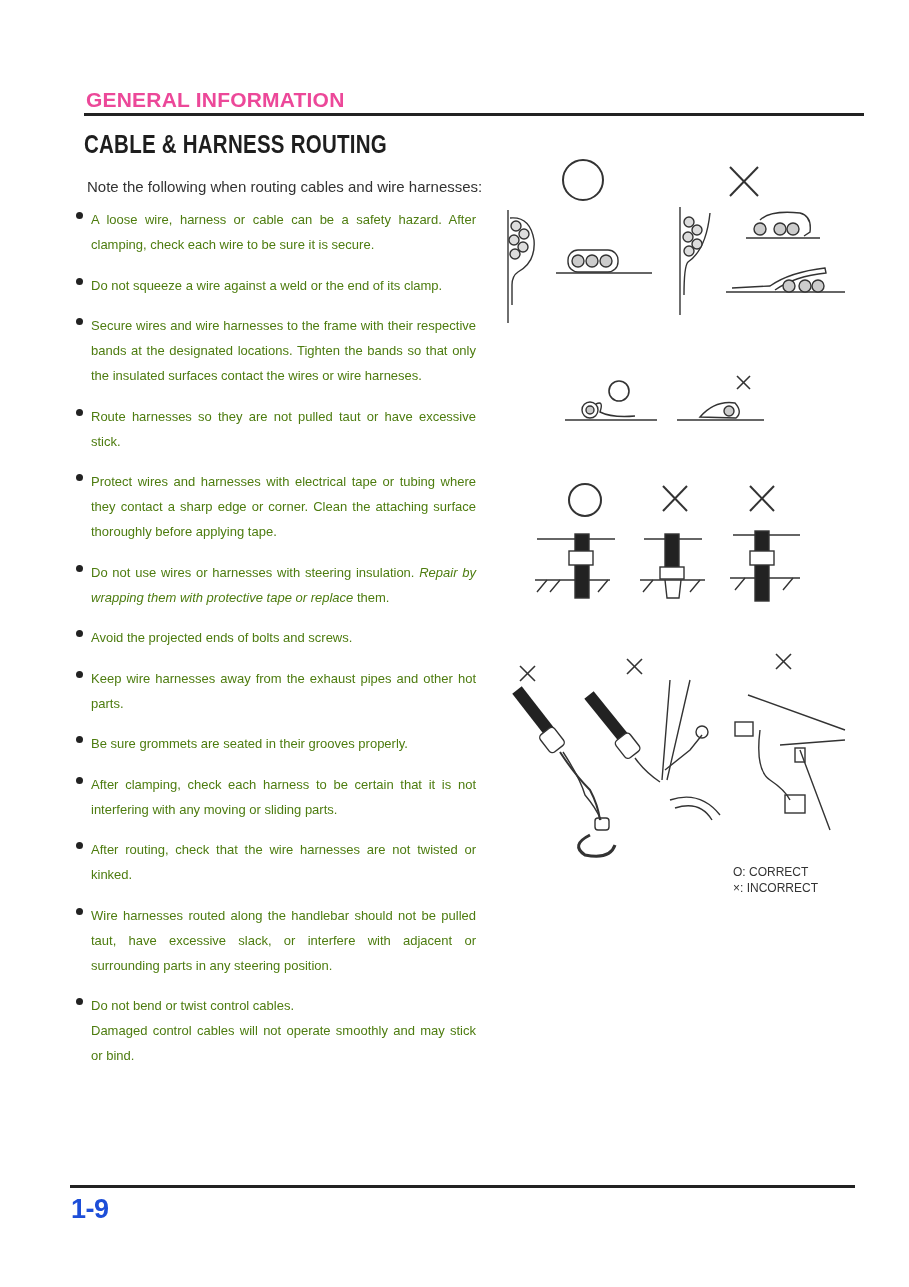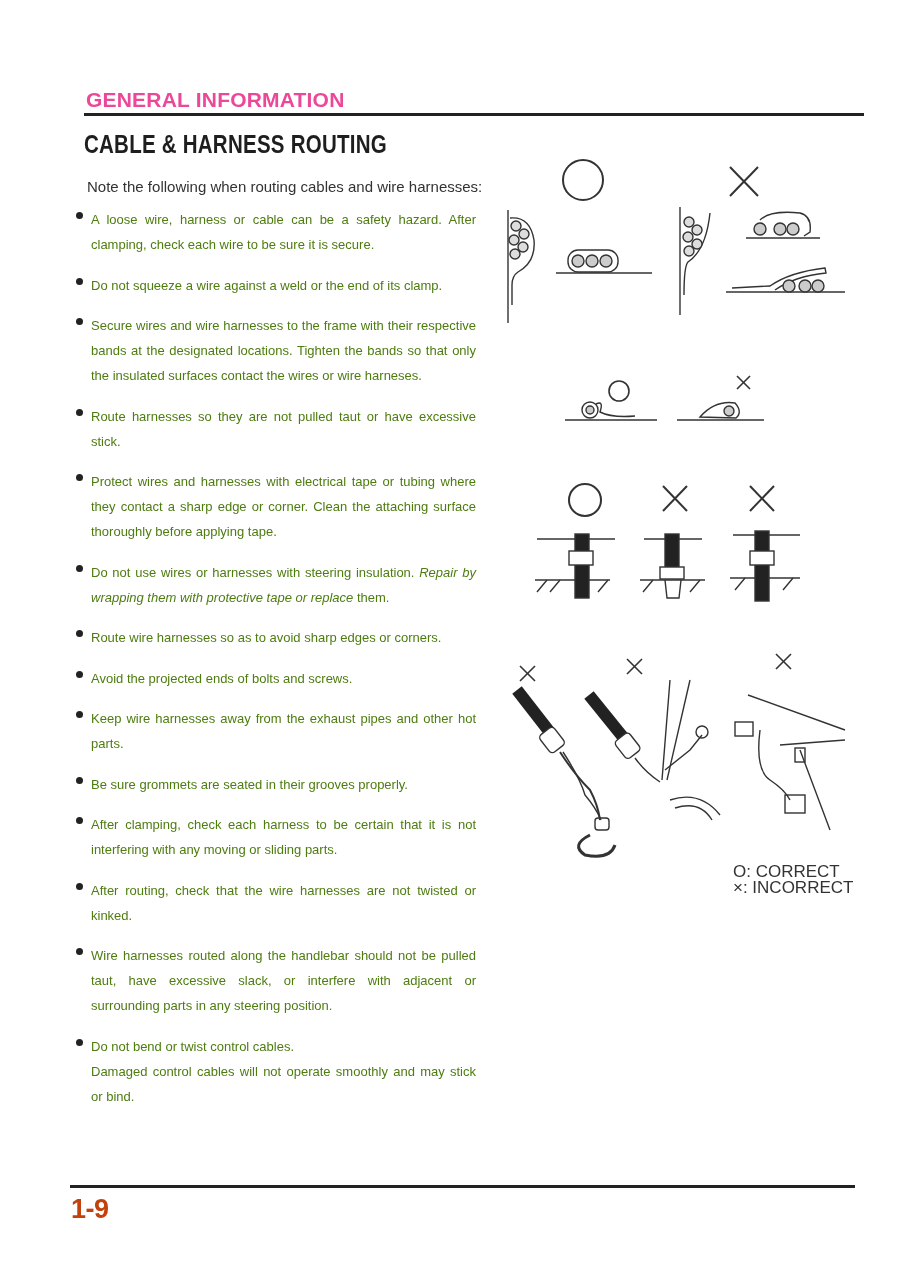--- a/index.html
+++ b/index.html
@@ -20,41 +20,40 @@
   .bullets { left: 74px; top: 207px; width: 402px; margin: 0; padding: 0; list-style: none; }
   .bullets li {
     position: relative; padding-left: 17px; font-size: 13px; line-height: 25px;
     color: #4d7c0f; text-align: justify; margin-bottom: 15.5px;
   }
   .bullets li::before {
     content: ""; position: absolute; left: 2px; top: 5px; width: 7px; height: 7px; border-radius: 50%; background: #222;
   }
   .bullets li .it { font-style: italic; }
   .bullets li .line { display: block; }
-  .legend { left: 733px; top: 864px; font-size: 17px; line-height: 16px; color: #333; }
+  .legend { left: 733px; top: 864px; font-size: 12px; line-height: 16px; color: #333; }
   .footer-rule { left: 70px; top: 1185px; width: 785px; height: 3px; background: #222; }
-  .page-number { left: 71px; top: 1194px; font-size: 27px; font-weight: bold; color: #c2410c; letter-spacing: -0.5px; }
+  .page-number { left: 71px; top: 1194px; font-size: 27px; font-weight: bold; color: #1d4ed8; letter-spacing: -0.5px; }
   svg { position: absolute; overflow: visible; }
 </style>
 </head>
 <body>
 
 <div class="abs section-header">GENERAL INFORMATION</div>
 <div class="abs header-rule"></div>
 <div class="abs page-title">CABLE &amp; HARNESS ROUTING</div>
 <div class="abs intro">Note the following when routing cables and wire harnesses:</div>
 
 <ul class="abs bullets">
   <li><span>A loose wire, harness or cable can be a safety hazard. After clamping, check each wire to be sure it is secure.</span></li>
   <li><span>Do not squeeze a wire against a weld or the end of its clamp.</span></li>
   <li><span>Secure wires and wire harnesses to the frame with their respective bands at the designated locations. Tighten the bands so that only the insulated surfaces contact the wires or wire harneses.</span></li>
   <li><span>Route harnesses so they are not pulled taut or have excessive stick.</span></li>
   <li><span>Protect wires and harnesses with electrical tape or tubing where they contact a sharp edge or corner. Clean the attaching surface thoroughly before applying tape.</span></li>
   <li><span>Do not use wires or harnesses with steering insulation.</span> <span class="it">Repair by wrapping them with protective tape or replace</span> <span>them.</span></li>
-  <li><span>Route wire harnesses so as to avoid sharp edges or corners.</span></li>
   <li><span>Avoid the projected ends of bolts and screws.</span></li>
   <li><span>Keep wire harnesses away from the exhaust pipes and other hot parts.</span></li>
   <li><span>Be sure grommets are seated in their grooves properly.</span></li>
   <li><span>After clamping, check each harness to be certain that it is not interfering with any moving or sliding parts.</span></li>
   <li><span>After routing, check that the wire harnesses are not twisted or kinked.</span></li>
   <li><span>Wire harnesses routed along the handlebar should not be pulled taut, have excessive slack, or interfere with adjacent or surrounding parts in any steering position.</span></li>
   <li>
       <span class="line">Do not bend or twist control cables.</span>
       <span class="line">Damaged control cables will not operate smoothly and may stick or bind.</span>
     </li>

